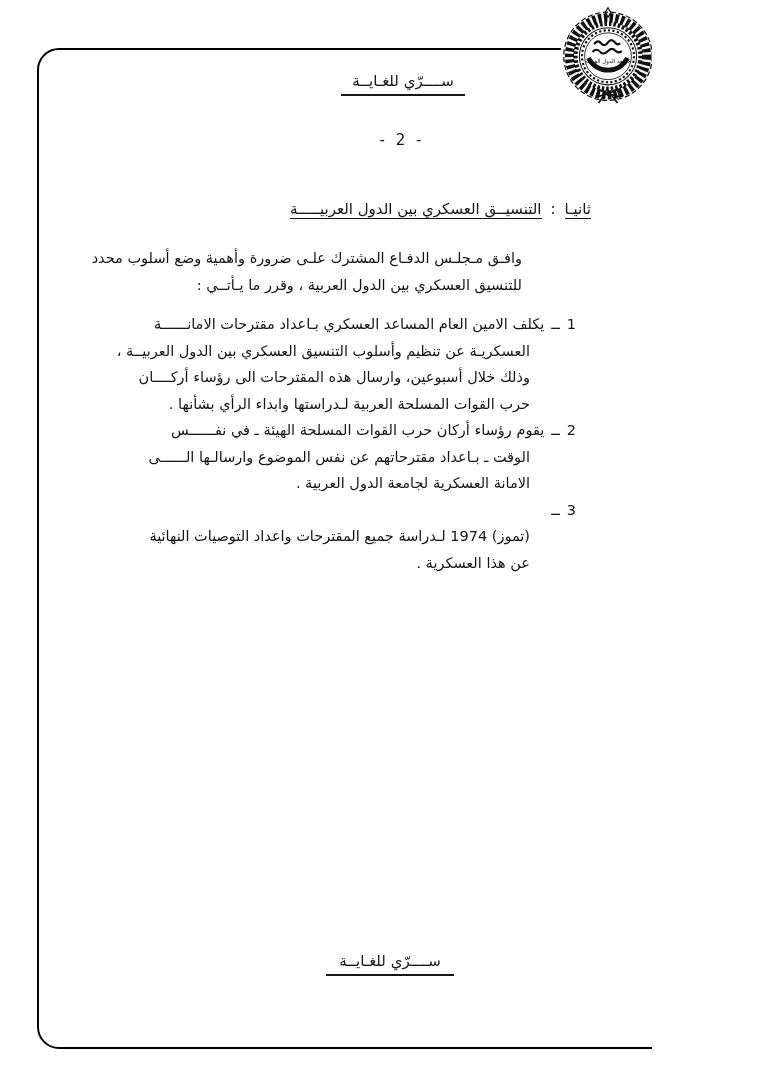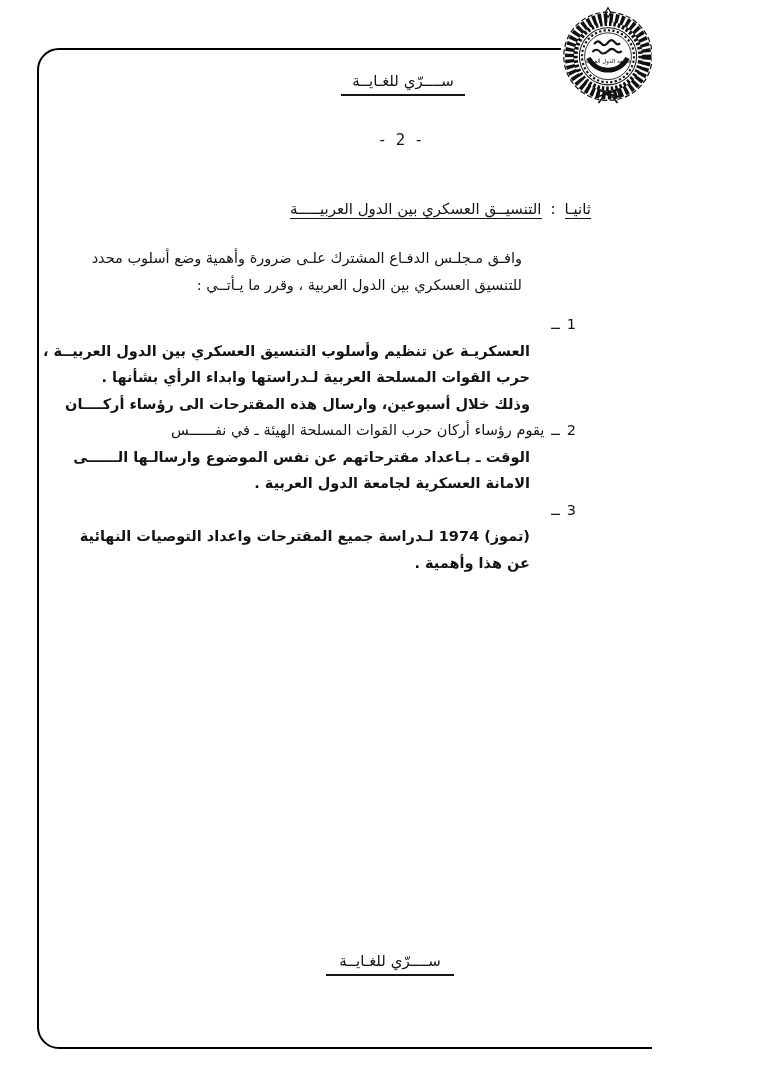--- a/index.html
+++ b/index.html
@@ -83,21 +83,20 @@
     direction: rtl;
     gap: 7px;
     line-height: 26.5px;
     white-space: nowrap;
   }
   .item .cont-line {
     padding-right: 46px;
     line-height: 26.5px;
     text-align: right;
     white-space: nowrap;
-    font-weight: bold;
   }
   .num, .dash { flex: 0 0 auto; }
 </style>
 </head>
 <body>
 
 <div id="screen">
 
   <div class="page-border"></div>
 
@@ -134,42 +133,43 @@
 
     <div class="intro">
       <div class="line">وافـق مـجلـس الدفـاع المشترك علـى ضرورة وأهمية وضع أسلوب محدد</div>
       <div class="line">للتنسيق العسكري بين الدول العربية ، وقرر ما يـأتــي :</div>
     </div>
 
     <div class="item first">
       <div class="first-line">
         <span class="num">1</span>
         <span class="dash">ــ</span>
+        <span>يكلف الامين العام المساعد العسكري بـاعداد مقترحات الامانــــــة</span>
       </div>
       <div class="cont-line">العسكريـة عن تنظيم وأسلوب التنسيق العسكري بين الدول العربيــة ،</div>
+      <div class="cont-line">وذلك خلال أسبوعين، وارسال هذه المقترحات الى رؤساء أركــــان</div>
       <div class="cont-line">حرب القوات المسلحة العربية لـدراستها وابداء الرأي بشأنها .</div>
-      <div class="cont-line">وذلك خلال أسبوعين، وارسال هذه المقترحات الى رؤساء أركــــان</div>
     </div>
 
     <div class="item">
       <div class="first-line">
         <span class="num">2</span>
         <span class="dash">ــ</span>
         <span>يقوم رؤساء أركان حرب القوات المسلحة الهيئة ـ في نفــــــس</span>
       </div>
       <div class="cont-line">الوقت ـ بـاعداد مقترحاتهم عن نفس الموضوع وارسالـها الــــــى</div>
       <div class="cont-line">الامانة العسكرية لجامعة الدول العربية .</div>
     </div>
 
     <div class="item">
       <div class="first-line">
         <span class="num">3</span>
         <span class="dash">ــ</span>
       </div>
       <div class="cont-line">(تموز) 1974 لـدراسة جميع المقترحات واعداد التوصيات النهائية</div>
-      <div class="cont-line">عن هذا وأهمية .</div>
+      <div class="cont-line">عن هذا العسكرية .</div>
     </div>
 
   </div>
 
   <div class="classification bottom">ســــرّي للغـايــة</div>
 
 </div>
 
 </body></html>

